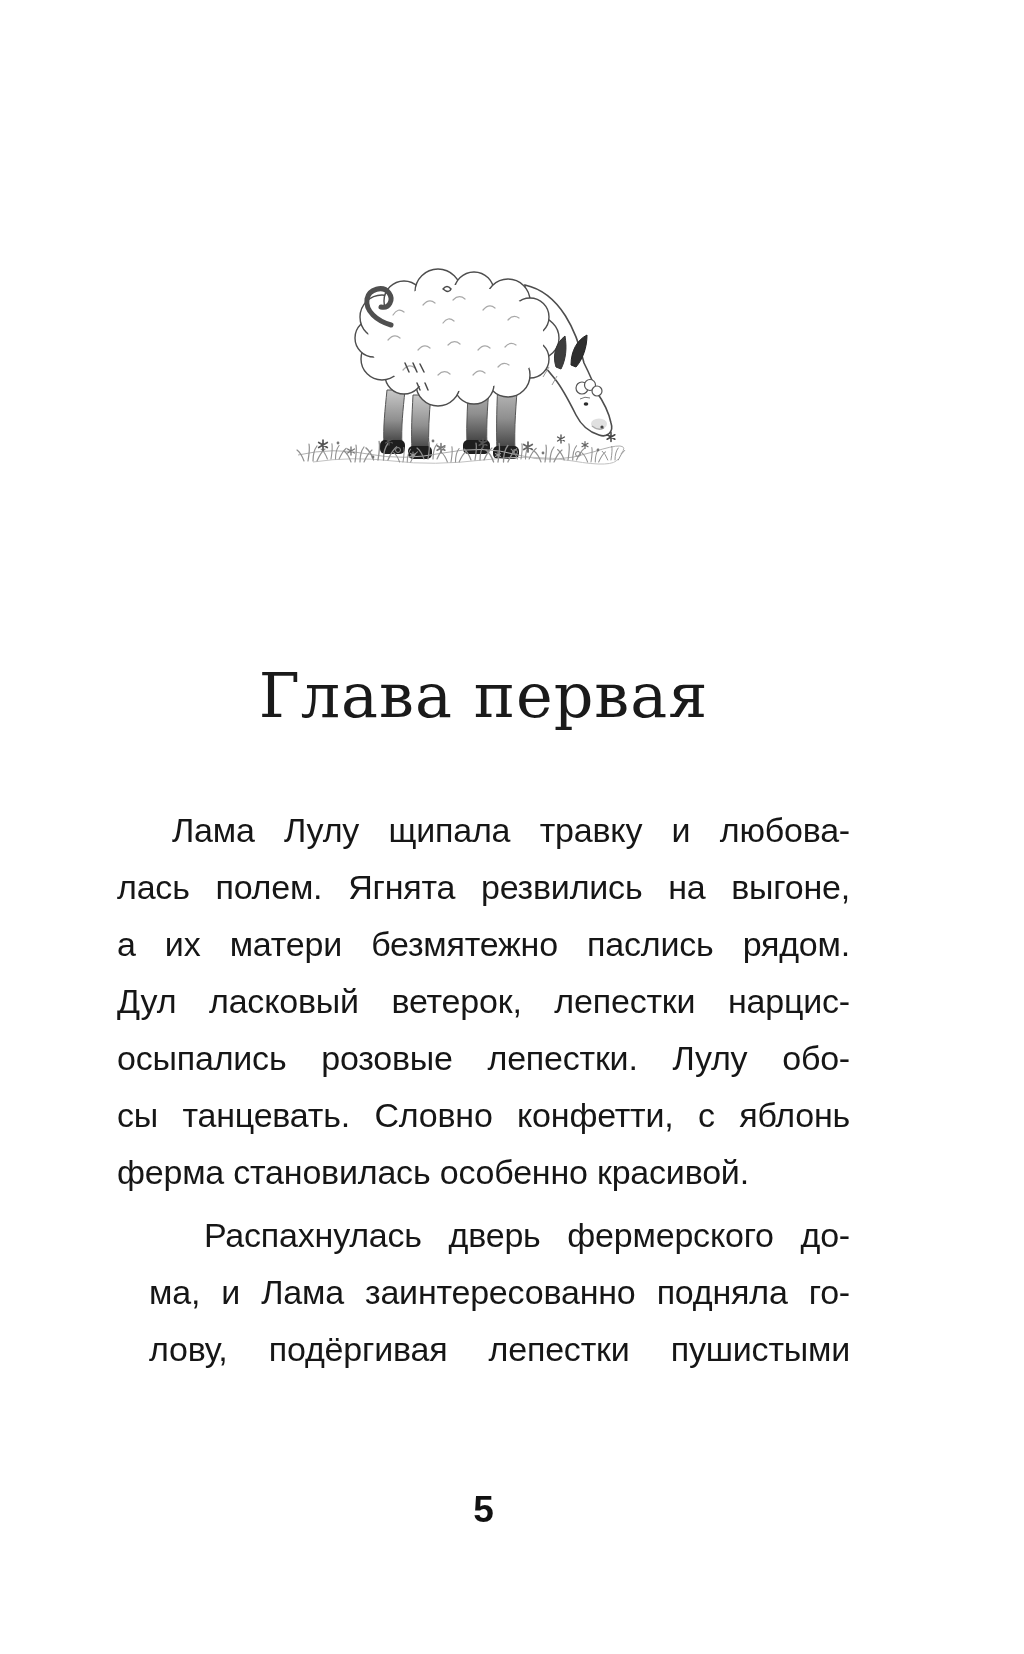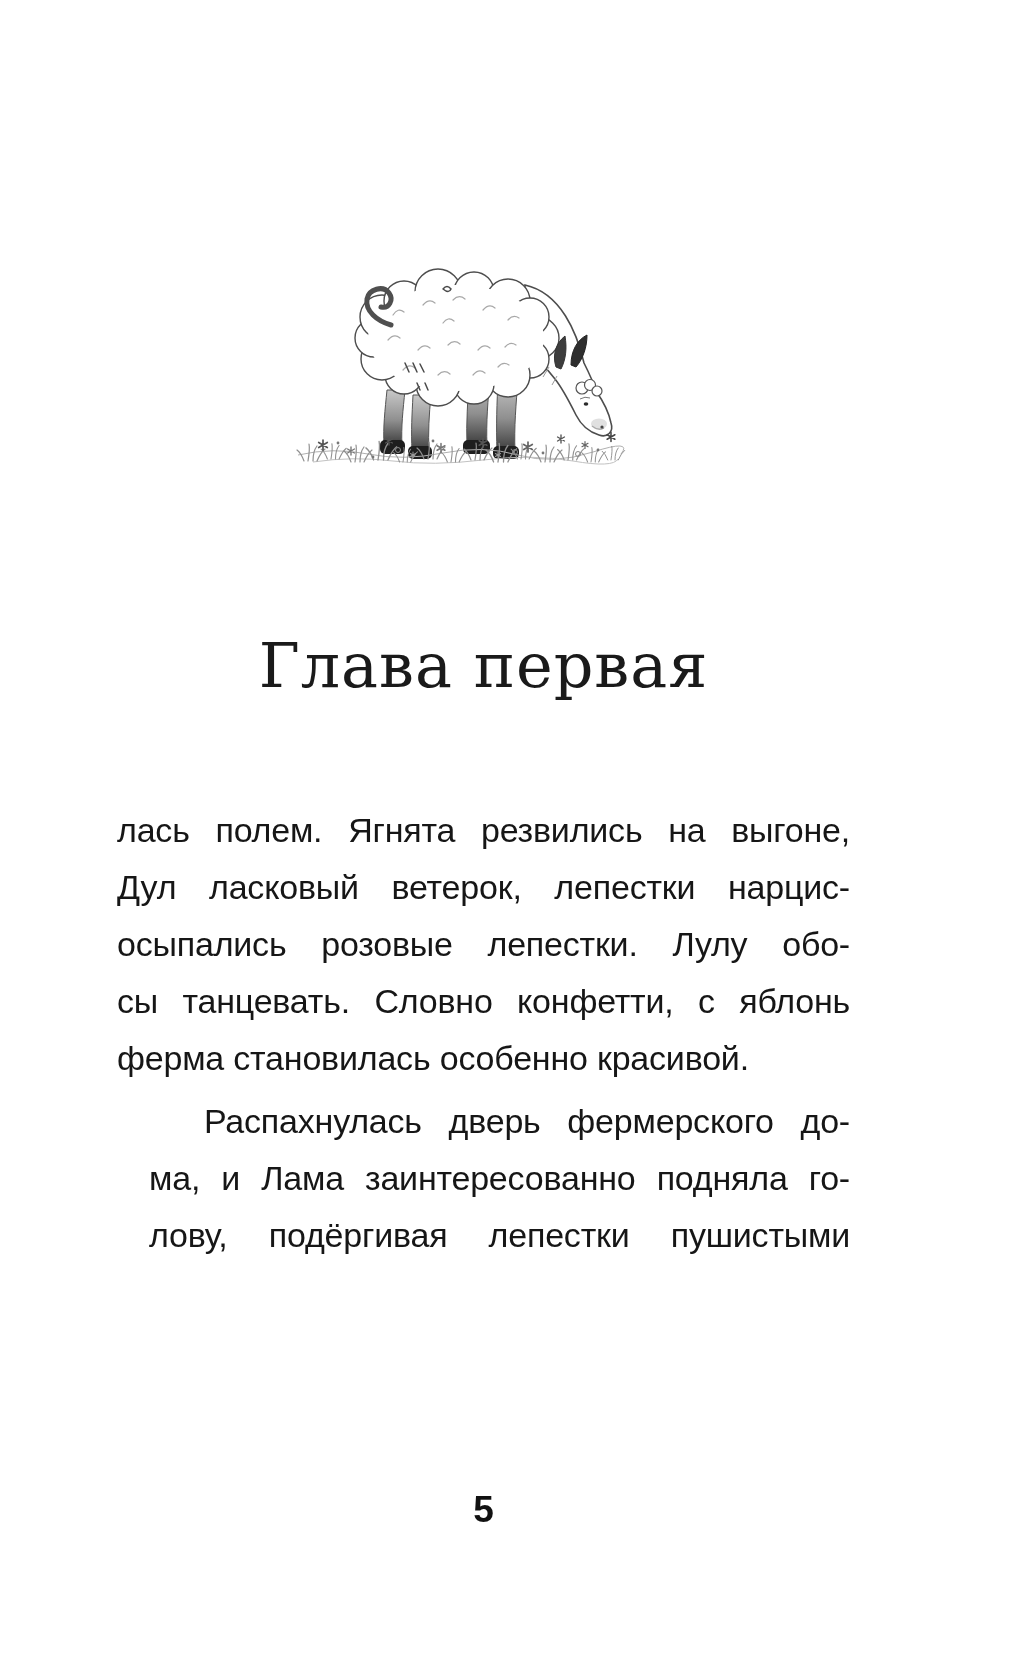--- a/index.html
+++ b/index.html
@@ -9,21 +9,21 @@
     background:#ffffff;
     overflow:hidden;
     font-family:"Liberation Sans",sans-serif;
     color:#1b1b1b;
   }
   .illustration{
     position:absolute;left:293px;top:255px;
     width:334px;height:214px;
   }
   .chapter-title{
-    position:absolute;left:117px;top:621px;width:733px;height:95px;
+    position:absolute;left:117px;top:651px;width:733px;height:95px;
     text-align:center;
     font-family:"DejaVu Serif",serif;
     font-size:62px;line-height:90px;
     letter-spacing:1px;
     color:#1a1a1a;
     white-space:nowrap;
   }
   .body-text{
     position:absolute;left:117px;top:802px;width:733px;
     font-size:34px;line-height:57px;
@@ -206,21 +206,23 @@
       <circle cx="105" cy="195" r="2.5" fill="none" stroke="#8a8a8a" stroke-width="1"></circle>
       <circle cx="222" cy="197" r="2.5" fill="none" stroke="#8a8a8a" stroke-width="1"></circle>
       <circle cx="285" cy="199" r="2.5" fill="none" stroke="#8a8a8a" stroke-width="1"></circle>
     </g>
   </svg>
 
   <div class="chapter-title">Глава первая</div>
 
   <div class="body-text" id="body-text">
       <div class="para1">
+        <div class="line indent">Лама Лулу щипала травку и любова-</div>
         <div class="line">лась полем. Ягнята резвились на выгоне,</div>
+        <div class="line">а их матери безмятежно паслись рядом.</div>
         <div class="line">Дул ласковый ветерок, лепестки нарцис-</div>
         <div class="line">осыпались розовые лепестки. Лулу обо-</div>
         <div class="line">сы танцевать. Словно конфетти, с яблонь</div>
         <div class="line lastline">ферма становилась особенно красивой.</div>
       </div>
       <div class="para2">
         <div class="line indent">Распахнулась дверь фермерского до-</div>
         <div class="line">ма, и Лама заинтересованно подняла го-</div>
         <div class="line">лову, подёргивая лепестки пушистыми</div>
       </div>

